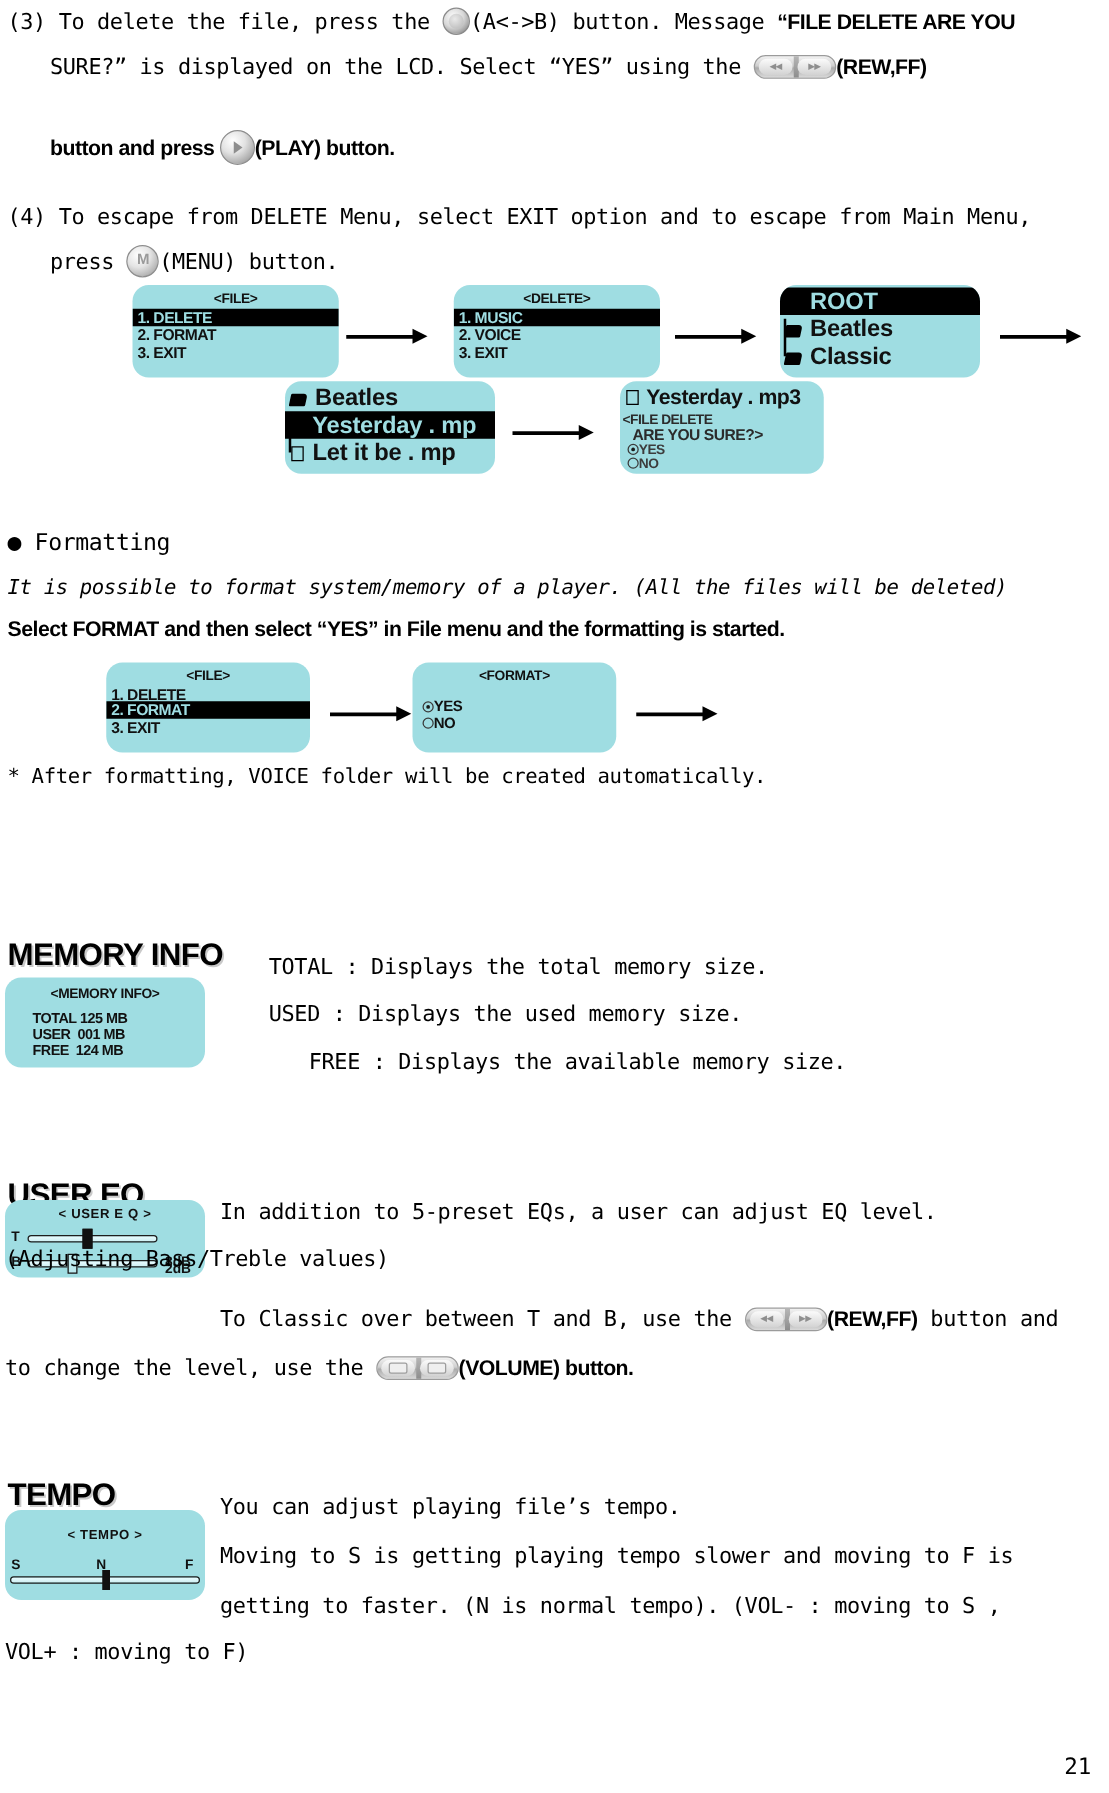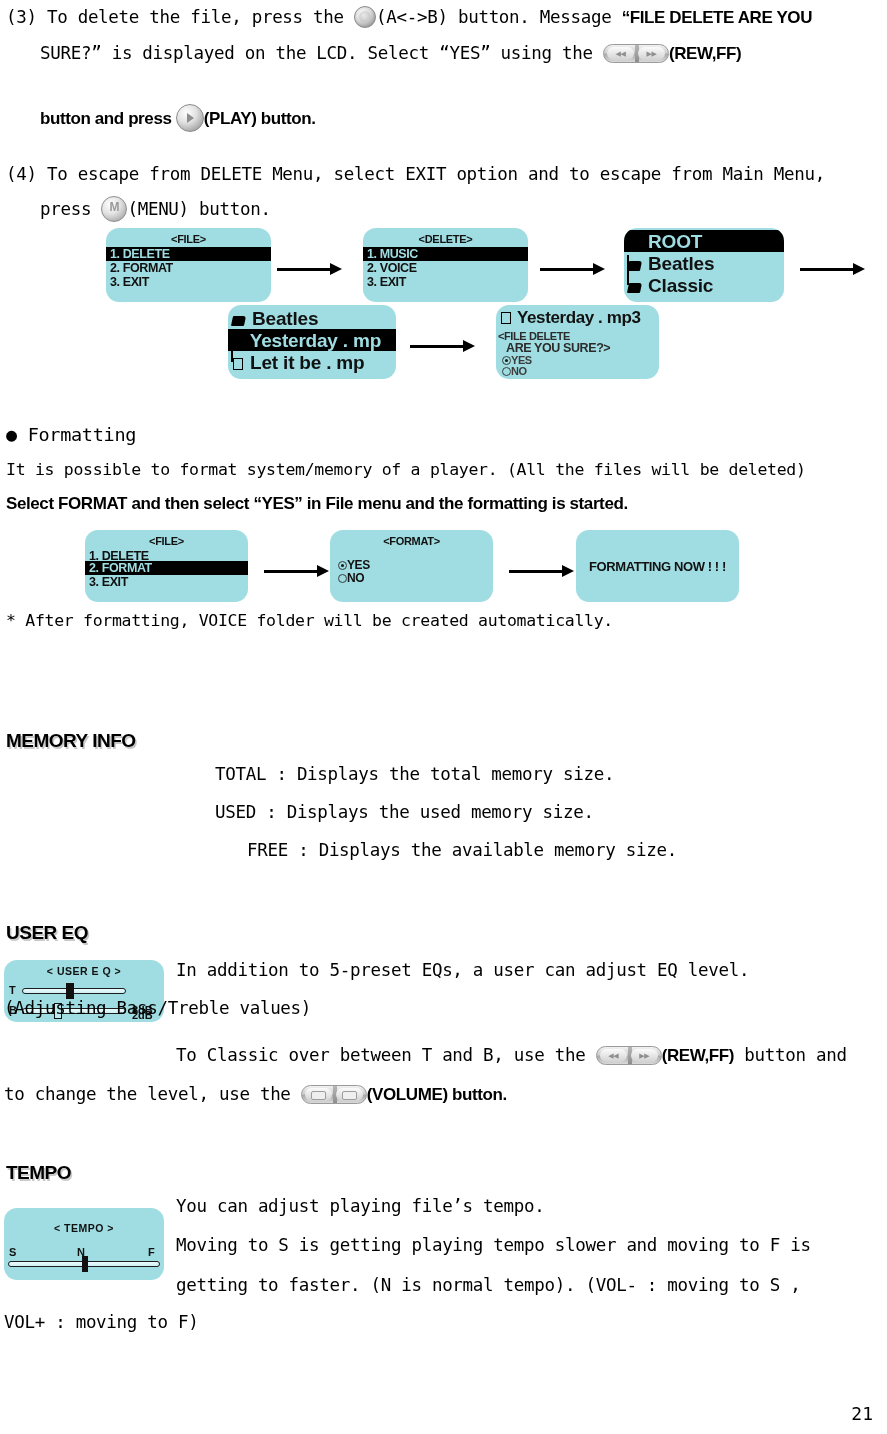--- a/index.html
+++ b/index.html
@@ -16,24 +16,25 @@
   .page { position: relative; width: 887px; height: 1434px; }
 
   .para { position: absolute; font-size: 17.5px; line-height: 1.0; white-space: nowrap; }
   .para-mono { font-family: "DejaVu Sans Mono", monospace; letter-spacing: -0.3px; }
   .para-sans { font-family: "Liberation Sans", sans-serif; font-weight: bold; letter-spacing: -0.4px; }
 
   .sec-head {
     position: absolute;
     font-family: "Liberation Sans", sans-serif;
     font-weight: bold;
-    font-size: 19px;
+    font-size: 25px;
     letter-spacing: -0.5px;
     color: #000;
     text-shadow: 1.5px 1.5px 0 #c9c9c9;
+    margin-top: 20px;
   }
   .bullet-head {
     position: absolute;
     font-family: "DejaVu Sans Mono", monospace;
     font-size: 18.5px;
     letter-spacing: -0.3px;
   }
 
   .page-num {
     position: absolute;
@@ -305,21 +306,21 @@
     <div class="row" style="left:10px; top:36px; font-size:12.5px; color:#2b2b2b;">ARE YOU SURE?&gt;</div>
     <div class="row" style="left:6px; top:49px; font-size:11px; color:#3c3c3c;">
       <span class="radio on"></span><span>YES</span>
     </div>
     <div class="row" style="left:6px; top:60px; font-size:11px; color:#3c3c3c;">
       <span class="radio"></span><span>NO</span>
     </div>
   </div>
 
   <div class="bullet-head" style="left:6px; top:424px;">● Formatting</div>
-  <div class="para para-mono" style="left:6px; top:462px; font-size:16.5px;">It is possible to format system/memory of a player. (All the files will be deleted)</div>
+  <div class="para para-mono" style="left:6px; top:462px; font-size:16.5px;font-style:italic;">It is possible to format system/memory of a player. (All the files will be deleted)</div>
   <div class="para para-sans" style="left:6px; top:495px; font-size:17px;">Select FORMAT and then select “YES” in File menu and the formatting is started.</div>
 
   <div class="lcd" style="left:85px; top:530px; width:163px; height:72px;">
     <div class="title" style="top:5px;">&lt;FILE&gt;</div>
     <div class="row" style="left:4px; top:19px;">1. DELETE</div>
     <div class="bar" style="left:0; top:31px; width:163px; height:14px;"></div>
     <div class="row inv" style="left:4px; top:31px;">2. FORMAT</div>
     <div class="row" style="left:4px; top:45px;">3. EXIT</div>
   </div>
 
@@ -330,28 +331,37 @@
     <div class="row" style="left:8px; top:28px; font-size:12px;">
       <span class="radio on"></span><span>YES</span>
     </div>
     <div class="row" style="left:8px; top:41px; font-size:12px;">
       <span class="radio"></span><span>NO</span>
     </div>
   </div>
 
   <div class="arrow" style="left:509px; top:570px; width:56px;"></div>
 
-  <div class="lcd" style="left:576px; top:530px; width:163px; height:72px;">
-    <div class="row" style="left:0; right:0; top:29px; text-align:center; font-size:13px;">FORMATTING NOW ! ! !</div>
-  </div>
 
   <div class="para para-mono" style="left:6px; top:613px; font-size:16.5px;">* After formatting, VOICE folder will be created automatically.</div>
 
   <div class="sec-head" style="left:6px; top:730px;">MEMORY INFO</div>
 
+  <div class="lcd" style="left:4px; top:782px; width:160px; height:72px;">
+    <div class="title" style="top:7px;">&lt;MEMORY INFO&gt;</div>
+    <div class="row" style="left:22px; top:27px; font-size:11.5px;">
+      <span>TOTAL</span>&nbsp;<span>125 MB</span>
+    </div>
+    <div class="row" style="left:22px; top:40px; font-size:11.5px;">
+      <span>USER</span>&nbsp;&nbsp;<span>001 MB</span>
+    </div>
+    <div class="row" style="left:22px; top:53px; font-size:11.5px;">
+      <span>FREE</span>&nbsp;&nbsp;<span>124 MB</span>
+    </div>
+  </div>
 
   <div class="para para-mono" style="left:215px; top:766px;">TOTAL : Displays the total memory size.</div>
   <div class="para para-mono" style="left:215px; top:804px;">USED : Displays the used memory size.</div>
   <div class="para para-mono" style="left:215px; top:842px;margin-left:32px;">FREE : Displays the available memory size.</div>
 
   <div class="sec-head" style="left:6px; top:922px;">USER EQ</div>
 
   <div class="lcd" style="left:4px; top:960px; width:160px; height:62px;">
     <div class="title" style="top:5px; font-size:10.5px; letter-spacing:0.5px;">&lt; USER E Q &gt;</div>
 

